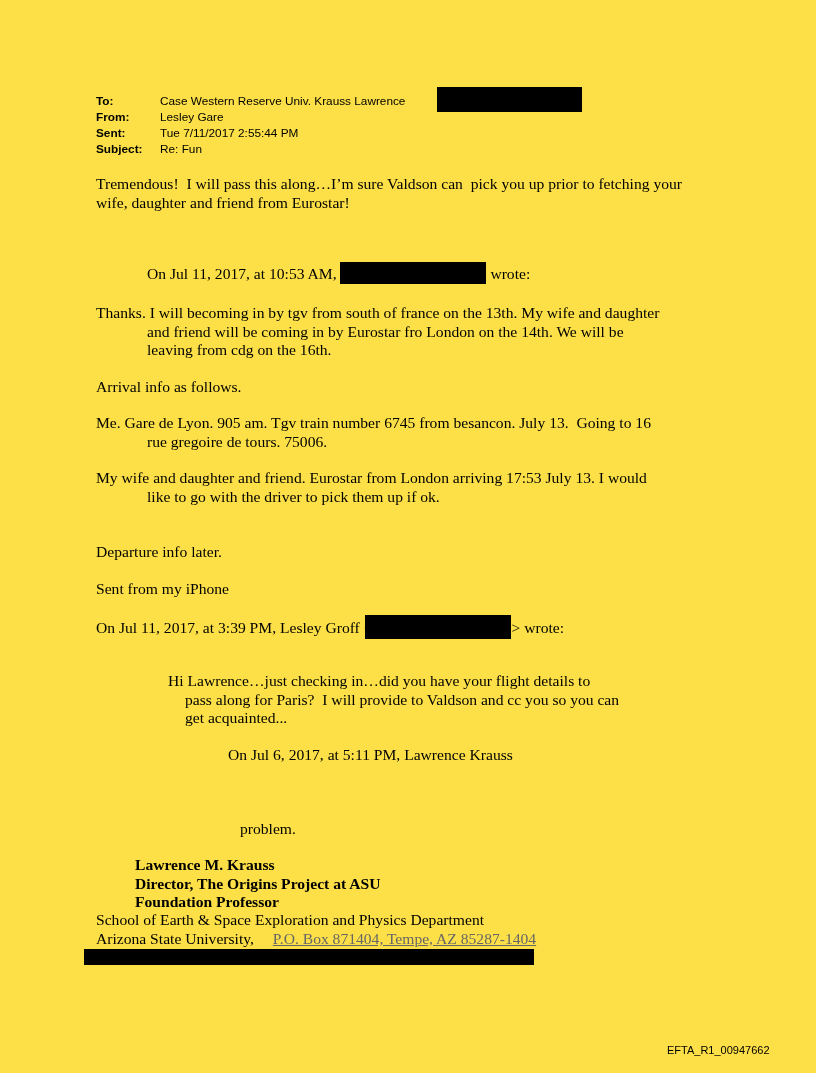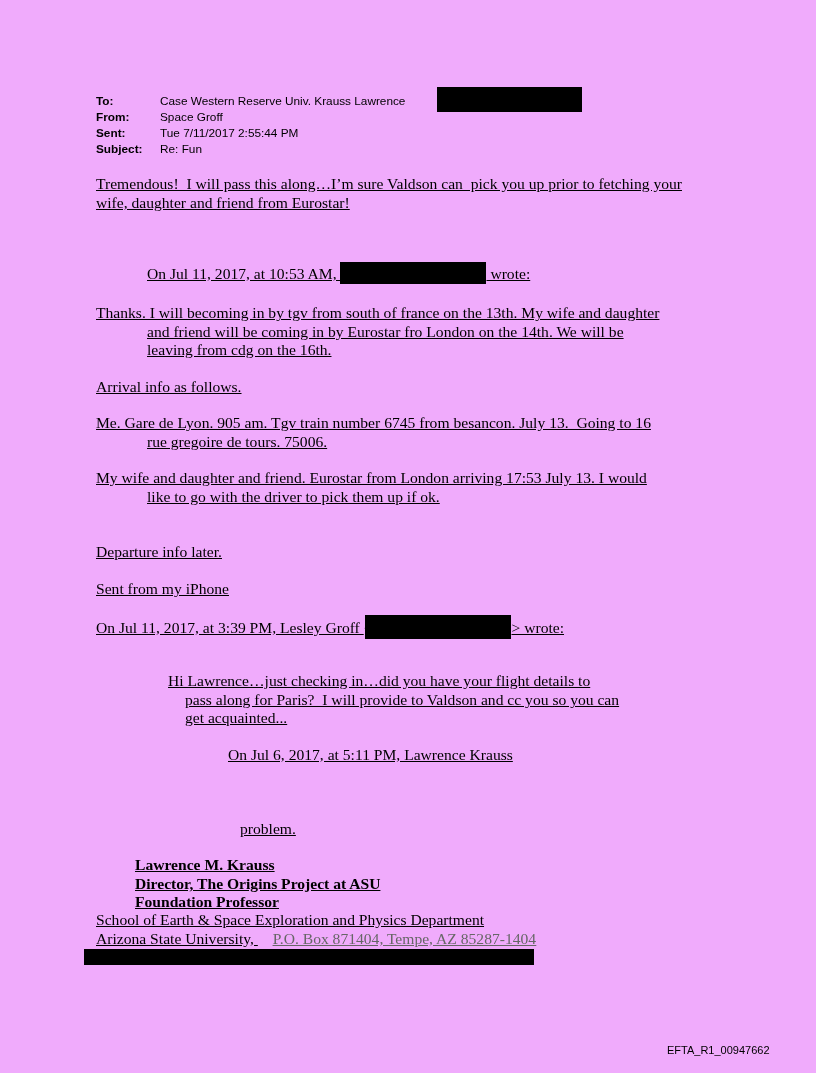--- a/index.html
+++ b/index.html
@@ -1,47 +1,47 @@
 <!DOCTYPE html>
 <html><head>
 <meta charset="utf-8">
 <style>
   html,body { margin:0; padding:0; background:#ffffff; }
   .page {
     position:relative; width:816px; height:1073px;
-    background:#f0abfc; color:#000; overflow:hidden;
+    background:#fde047; color:#000; overflow:hidden;
   }
   .hrow {
     position:absolute; left:96px;
     font-family:"Liberation Sans", sans-serif;
     font-size:11.8px; line-height:14px; white-space:pre;
   }
   .hlabel { font-weight:bold; display:inline-block; width:64px; }
   .ln {
     position:absolute;
     font-family:"Liberation Serif", serif;
-    font-size:15.6px; line-height:19px; white-space:pre;text-decoration:underline;
+    font-size:15.6px; line-height:19px; white-space:pre;
   }
   .b { font-weight:bold;margin-left:39px; }
   .redaction { position:absolute; background:#000; }
   .redact-inline { display:inline-block; background:#000; vertical-align:-5px; }
   .pre-redact { display:inline-block; margin-right:-7px; }
   .addr-link { color:#666666; text-decoration:underline; cursor:pointer;margin-left:15px; }
   .bates {
     position:absolute; left:667px; top:1044px;
     font-family:"Liberation Sans", sans-serif; font-size:11px;
   }
 </style>
 </head>
 <body>
 
 <div class="page">
 
   <div class="hrow" style="top:94px"><span class="hlabel">To:</span><span>Case Western Reserve Univ. Krauss Lawrence</span></div>
-  <div class="hrow" style="top:110px"><span class="hlabel">From:</span><span>Space Groff</span></div>
+  <div class="hrow" style="top:110px"><span class="hlabel">From:</span><span>Lesley Gare</span></div>
   <div class="hrow" style="top:126px"><span class="hlabel">Sent:</span><span>Tue 7/11/2017 2:55:44 PM</span></div>
   <div class="hrow" style="top:142px"><span class="hlabel">Subject:</span><span>Re: Fun</span></div>
 
   <div class="redaction" style="left:437px;top:87px;width:145px;height:25px"></div>
 
   <div class="ln" style="left:96px;top:174px">Tremendous!  I will pass this along…I’m sure Valdson can  pick you up prior to fetching your</div>
   <div class="ln" style="left:96px;top:193px">wife, daughter and friend from Eurostar!</div>
 
   <div class="ln" style="left:147px;top:262px"><span>On Jul 11, 2017, at 10:53 AM, </span><span class="redact-inline" style="width:146px;height:22px"></span><span> wrote:</span></div>
 

